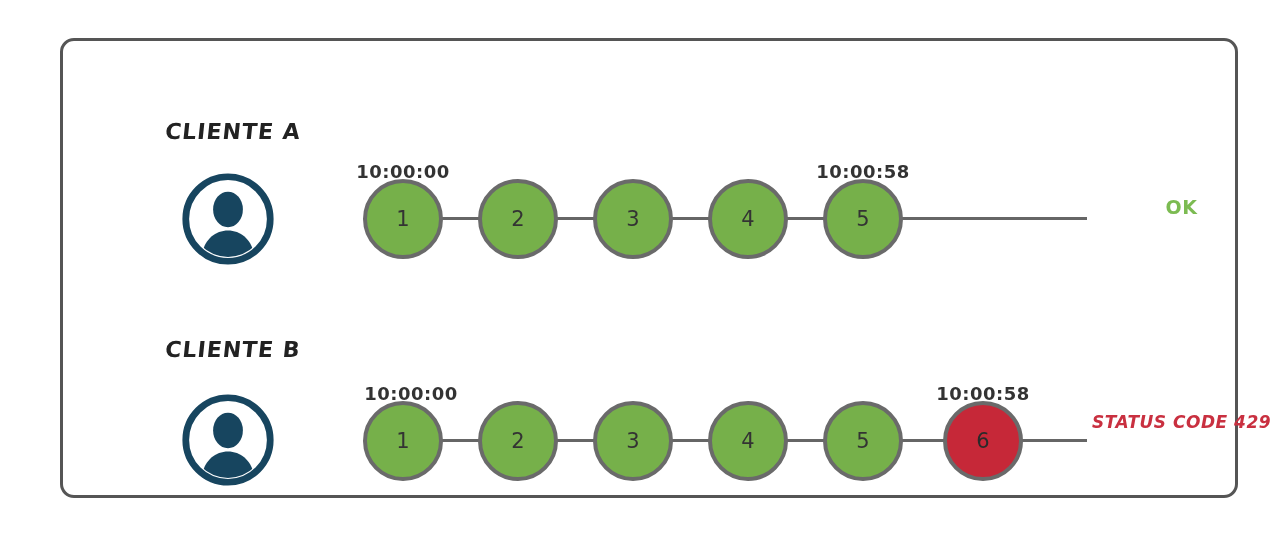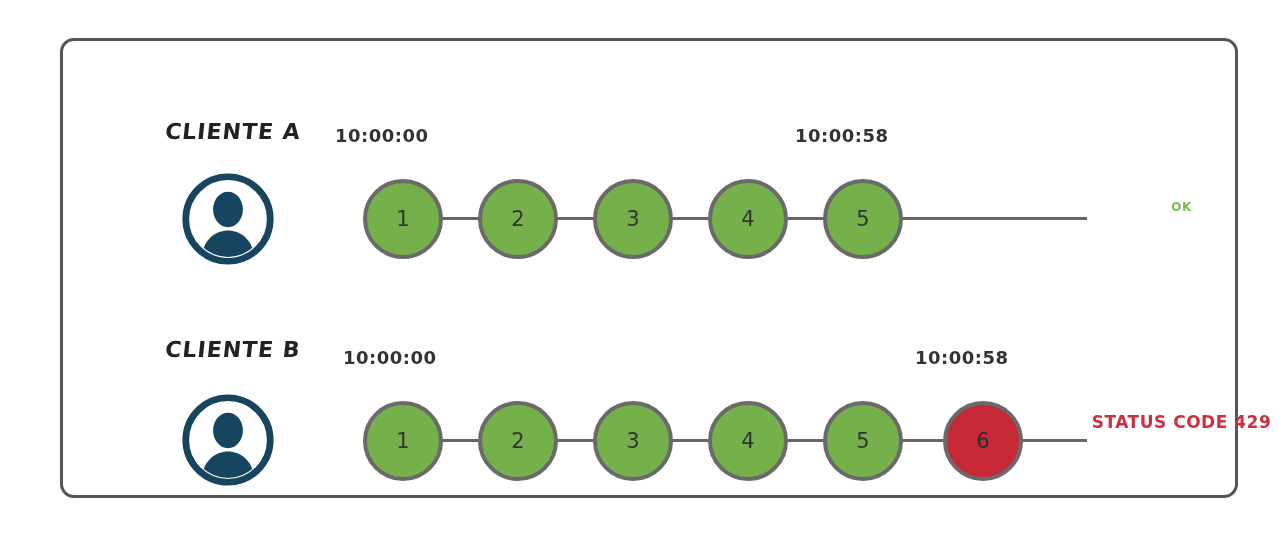--- a/index.html
+++ b/index.html
@@ -20,45 +20,46 @@
   }
   .row{position:absolute;inset:0;}
   .client-label{
     position:absolute;width:160px;text-align:center;
     font-size:22px;font-weight:bold;color:#222222;
     letter-spacing:1px;
     transform:skewX(-6deg);
   }
   .avatar{position:absolute;width:96px;height:96px;}
   .timestamp{
-    position:absolute;width:136px;text-align:left;
+    position:absolute;width:136px;text-align:center;
     font-size:18px;font-weight:bold;color:#333333;
     letter-spacing:0.5px;
+    margin-top:36px;
   }
   .timeline-line{
     position:absolute;height:3px;background:#666666;z-index:1;
   }
   .node{
     position:absolute;width:80px;height:80px;
     box-sizing:border-box;
     border:4px solid #6a6a6a;border-radius:50%;
     background:#76b04a;
     display:flex;align-items:center;justify-content:center;
     font-size:21px;color:#333333;
     z-index:2;
   }
   .node.blocked{background:#c62838;color:#2a2a2a;}
   .status{
     position:absolute;width:185px;text-align:center;
     font-weight:600;line-height:20px;letter-spacing:0.5px;
   }
   .status.ok{color:#7cbb52;}
-  .status.error{color:#c93040;}
+  .status.error{color:#c93040;font-style:italic;}
   .status .l1{font-size:17px;}
-  .status .l2{font-size:12px;}
+  .status .l2{font-size:19px;}
 
   
   .r0 .client-label{left:90px;top:78px;}
   .r0 .avatar{left:117px;top:130px;}
   .r0 .t-start{left:272px;top:84px;}
   .r0 .t-end{left:732px;top:84px;}
   .r0 .timeline-line{left:340px;top:176px;width:684px;}
   .r0 .node{top:138px;}
   .r0 .n0{left:300px;} .r0 .n1{left:415px;} .r0 .n2{left:530px;}
   .r0 .n3{left:645px;} .r0 .n4{left:760px;}

